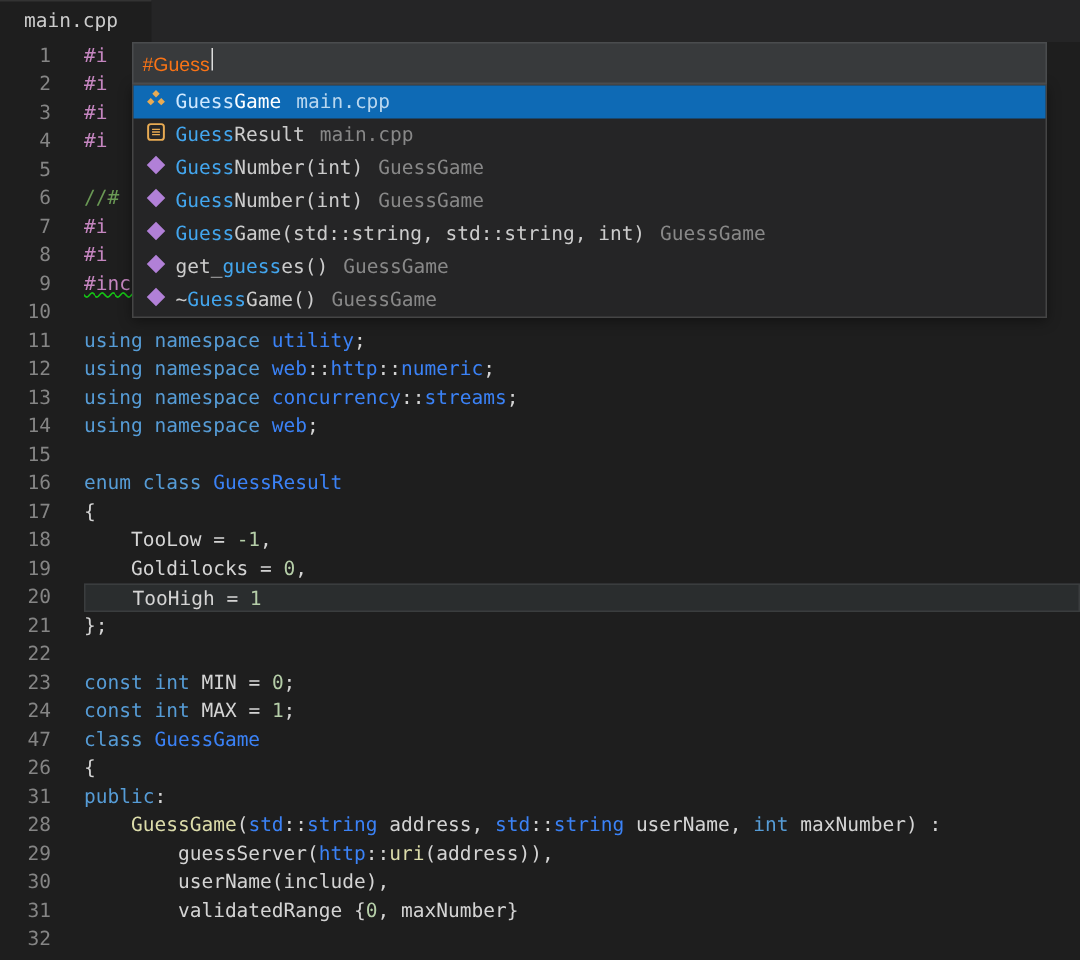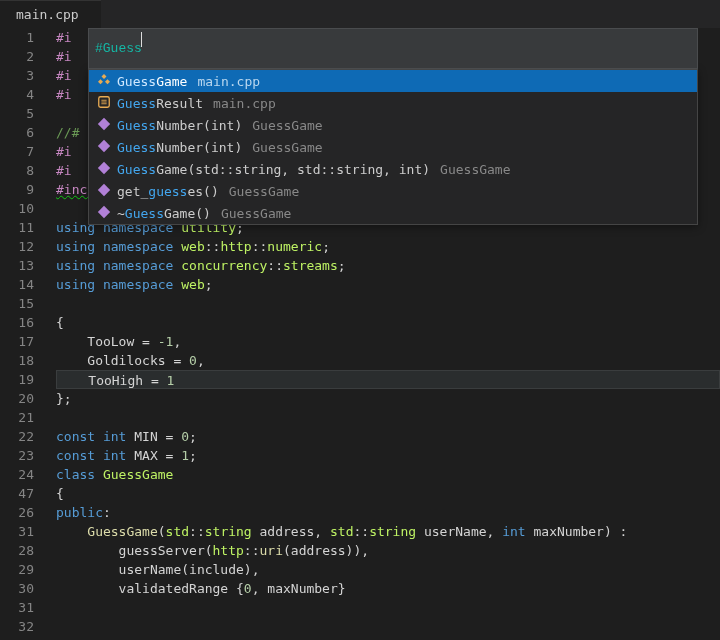--- a/index.html
+++ b/index.html
@@ -6,28 +6,28 @@
   .root{width:720px;height:640px;position:relative;background:#1e1e1e}
   .tab-bar{height:28px;background:#252526;display:flex}
   .tab{padding:0 22px 0 16px;line-height:28px;background:#1e1e1e;color:#ccc;border-top:1px solid #333;font-size:13px}
   .editor{position:absolute;top:28px;left:0;right:0;bottom:0}
   .gutter{position:absolute;left:0;top:0;bottom:0;width:46px;text-align:right;color:#858585;padding-right:12px;box-sizing:border-box;user-select:none}
   .gutter .ln{height:19px;line-height:19px;font-size:13px}
   .code{position:absolute;left:56px;top:0;right:0;bottom:0}
   .row{height:19px;line-height:19px;white-space:pre}
   .row.hl{background:#2a2d2e;border:1px solid #3a3d3e;box-sizing:border-box}
   .kw{color:#569cd6}
-  .cls{color:#bef264}
+  .cls{color:#3b82f6}
   .dir{color:#c586c0}
   .com{color:#6a9955}
   .lit{color:#b5cea8}
   .func{color:#dcdcaa}
   .wavy{text-decoration:underline wavy #14c414;text-decoration-thickness:1px}
   .navbox{position:absolute;left:88px;top:0;width:610px;z-index:5}
-  .nav-input{box-sizing:border-box;width:100%;height:41px;background:#383a3c;border:1px solid #4a4c4e;color:#14b8a6;padding:0 6px;font-family:Liberation Mono, monospace;font-size:13px;outline:none}
+  .nav-input{box-sizing:border-box;width:100%;height:28px;background:#383a3c;border:1px solid #4a4c4e;color:#f97316;padding:0 6px;font-family:Liberation Sans, sans-serif;font-size:13px;outline:none}
   .cursor{display:inline-block;width:1px;height:15px;background:#ddd;vertical-align:middle;margin-left:-1px}
   .nav-list{background:#252526;border:1px solid #454545;box-shadow:0 2px 8px rgba(0,0,0,.4);max-height:180px}
   .nav-item{height:22px;display:flex;align-items:center;padding:0 8px;gap:6px;color:#ccc}
   .nav-item.sel{background:#0e6ab5;color:#fff}
   .ic{width:14px;height:14px;flex-shrink:0}
   .match{color:#43a6ee}
   .nav-item.sel .match{color:#cfe8ff}
   .ctx{color:#888;margin-left:4px}
   .nav-item.sel .ctx{color:#b9d7ef}
 </style>
@@ -83,20 +83,21 @@
         <div class="row"><span class="com">//#</span></div>
         <div class="row"><span class="dir">#i</span><span class="wavy"></span></div>
         <div class="row"><span class="dir">#i</span><span class="wavy"></span></div>
         <div class="row"><span class="dir wavy">#include &lt;numeric&gt;</span></div>
         <div class="row"></div>
         <div class="row"><span class="kw">using namespace</span> <span class="cls">utility</span>;</div>
         <div class="row"><span class="kw">using namespace</span> <span class="cls">web</span>::<span class="cls">http</span>::<span class="cls">numeric</span>;</div>
         <div class="row"><span class="kw">using namespace</span> <span class="cls">concurrency</span>::<span class="cls">streams</span>;</div>
         <div class="row"><span class="kw">using namespace</span> <span class="cls">web</span>;</div>
         <div class="row"></div>
+        <div class="row"><span class="kw">enum class</span> <span class="cls">GuessResult</span></div>
         <div class="row">{</div>
         <div class="row">    TooLow = <span class="lit">-1</span>,</div>
         <div class="row">    Goldilocks = <span class="lit">0</span>,</div>
         <div class="row hl">    TooHigh = <span class="lit">1</span></div>
         <div class="row">};</div>
         <div class="row"></div>
         <div class="row"><span class="kw">const int</span> MIN = <span class="lit">0</span>;</div>
         <div class="row"><span class="kw">const int</span> MAX = <span class="lit">1</span>;</div>
         <div class="row"><span class="kw">class</span> <span class="cls">GuessGame</span></div>
         <div class="row">{</div>

